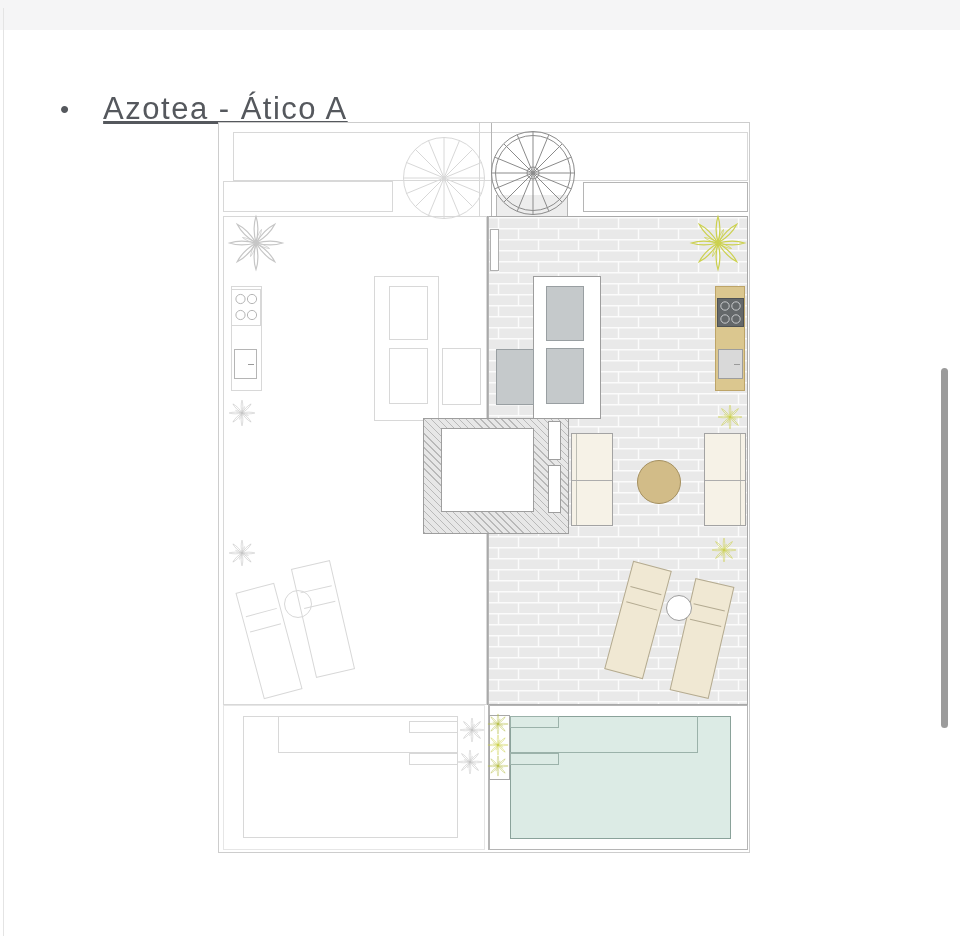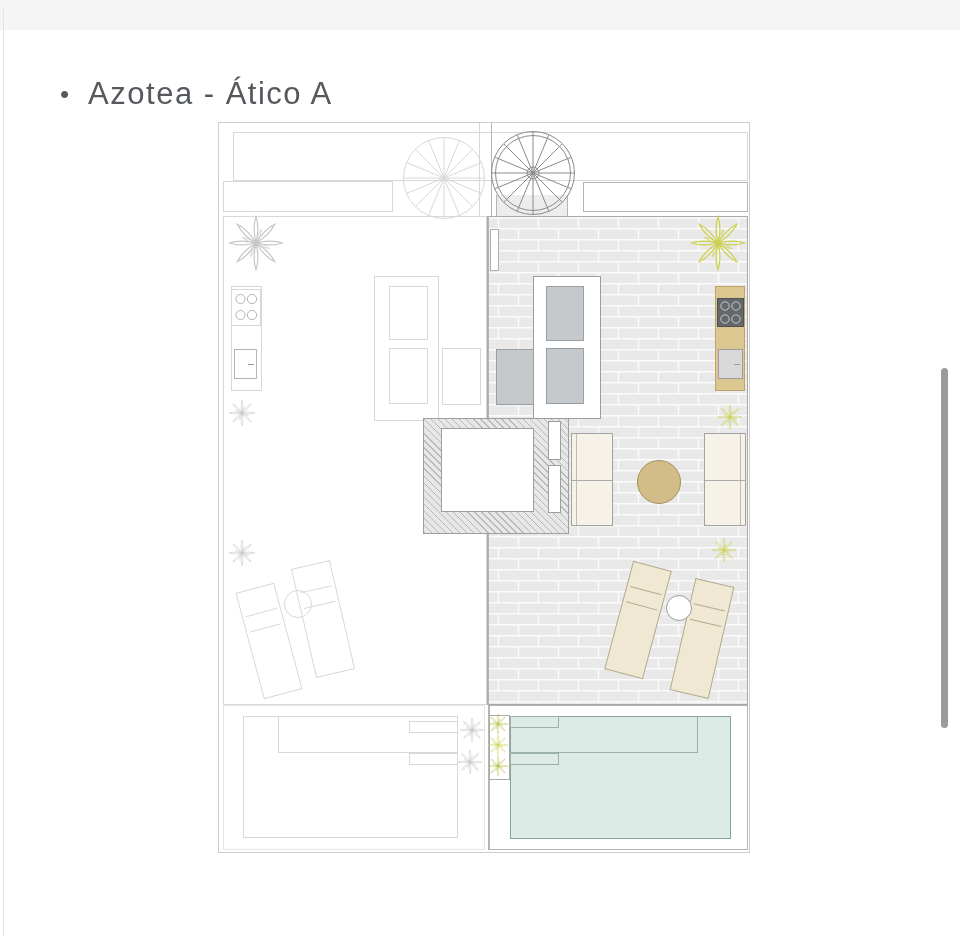--- a/index.html
+++ b/index.html
@@ -4,21 +4,21 @@
 <style>
   html,body{margin:0;padding:0;width:960px;height:936px;overflow:hidden;
     background:var(--page_bg,#fff);font-family:"Liberation Sans",sans-serif;}
   *{box-sizing:border-box;}
 
   .topbar{position:absolute;left:0;top:0;width:960px;height:30px;background:var(--topbar_bg);}
   .left-edge{position:absolute;left:3px;top:8px;width:1px;height:928px;background:var(--edge_line);}
 
   .title-row{position:absolute;left:60px;top:76px;display:flex;align-items:center;gap:19px;}
   .bullet{color:var(--title_color);font-size:26px;line-height:1;}
-  .title{margin:0;font-size:31px;font-weight:400;letter-spacing:1.5px;color:var(--title_color);}
+  .title{margin:15px;font-size:31px;font-weight:400;letter-spacing:1.5px;color:var(--title_color);text-decoration:underline;}
 
   
   .plan{position:absolute;left:218px;top:122px;width:532px;height:731px;
     border:1px solid #cdcdcd;background:#fff;}
   .plan .el{position:absolute;}
 
   .strip-top{left:14px;top:9px;width:515px;height:49px;border:1px solid var(--line_light);}
   .strip-left{left:4px;top:58px;width:170px;height:31px;border:1px solid var(--line_light);}
   .strip-right{left:364px;top:59px;width:165px;height:30px;border:1px solid var(--line_mid);}
   .div-top-a{left:260px;top:0;width:1px;height:93px;background:var(--line_light);}

